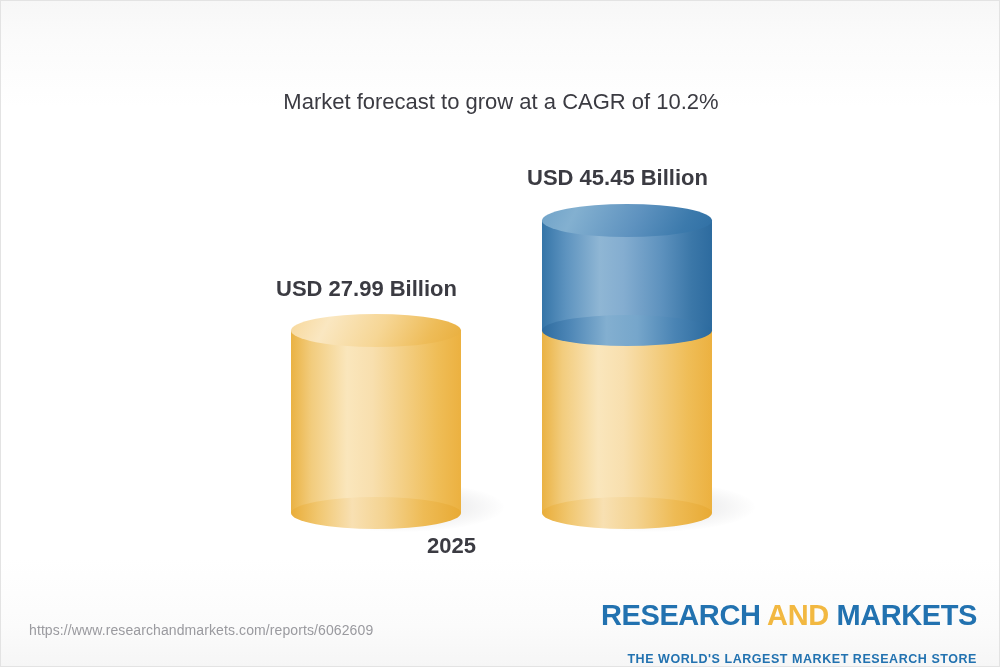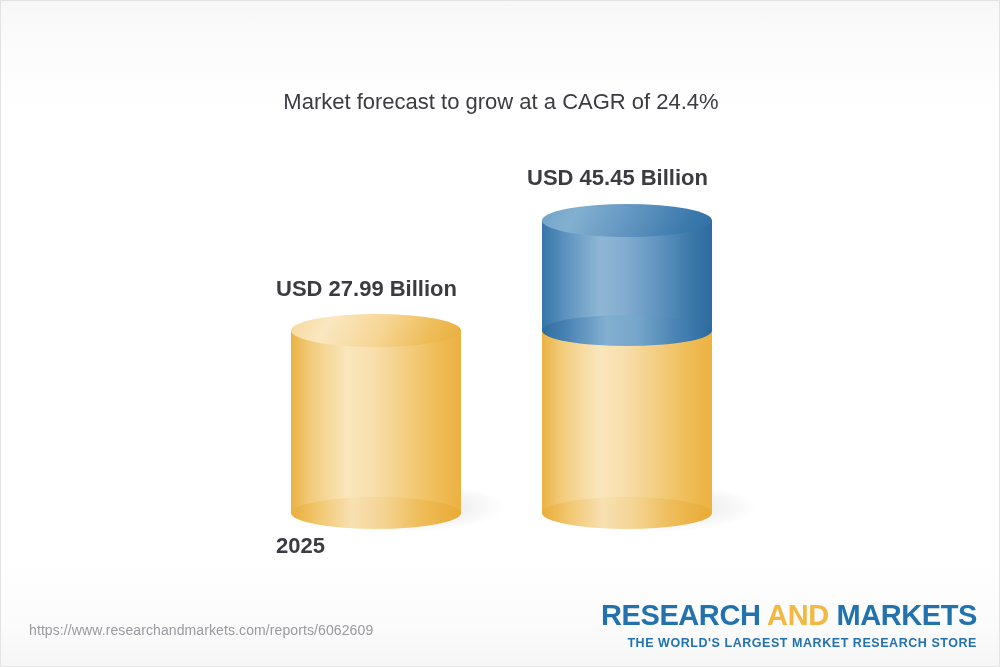--- a/index.html
+++ b/index.html
@@ -128,21 +128,21 @@
   .value-label {
     position: absolute;
     text-align: left;
     font-size: 22px;
     font-weight: bold;
     color: #3b3b42;
     white-space: nowrap;
   }
   .cat-label {
     position: absolute;
-    text-align: left;
+    text-align: right;
     font-size: 22px;
     font-weight: bold;
     color: #3b3b42;
   }
   
   .source-url {
     position: absolute;
     left: 28px;
     top: 621px;
     font-size: 14px;
@@ -160,34 +160,34 @@
     font-weight: bold;
     color: #2272b0;
     letter-spacing: -0.4px;
     line-height: 1.0;
     white-space: nowrap;
   }
   .logo-and {
     color: #f2b841;
   }
   .logo-tag {
-    margin-top: 6px;
+    margin-top: 22px;
     font-size: 12.5px;
     font-weight: bold;
     color: #2272b0;
     letter-spacing: 0.55px;
     white-space: nowrap;
   }
 </style>
 </head>
 <body>
 
 <div class="canvas">
 
-  <div class="subtitle">Market forecast to grow at a CAGR of 24.4%</div>
+  <div class="subtitle">Market forecast to grow at a CAGR of 10.2%</div>
 
   <div class="plot">
 
     <div class="bar-group" style="left:290px; top:313px; width:170px; height:200px;">
 
       <div class="bar-shadow" style="left:8px; top:168px; width:205px; height:50px;"></div>
 
       <div class="cyl-body yellow" style="top:16px; width:170px; height:183px;"></div>
 
       <div class="cyl-bottom yellow" style="top:183px; width:170px; height:32px;"></div>

